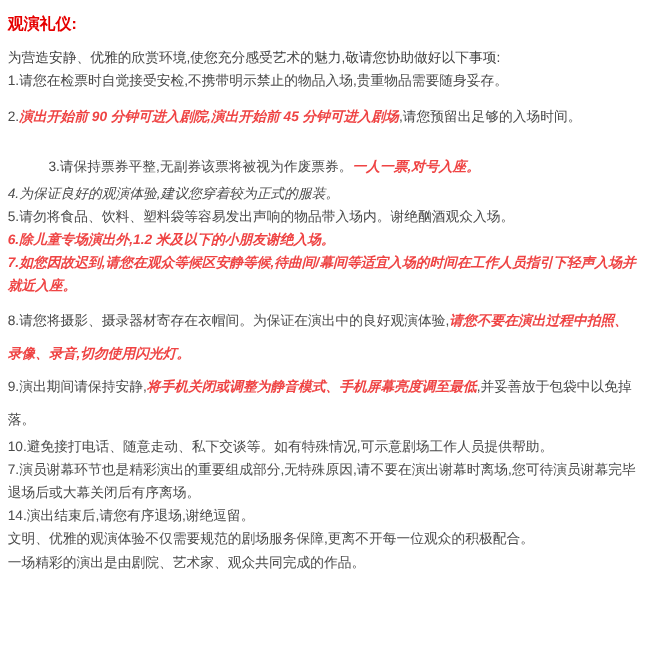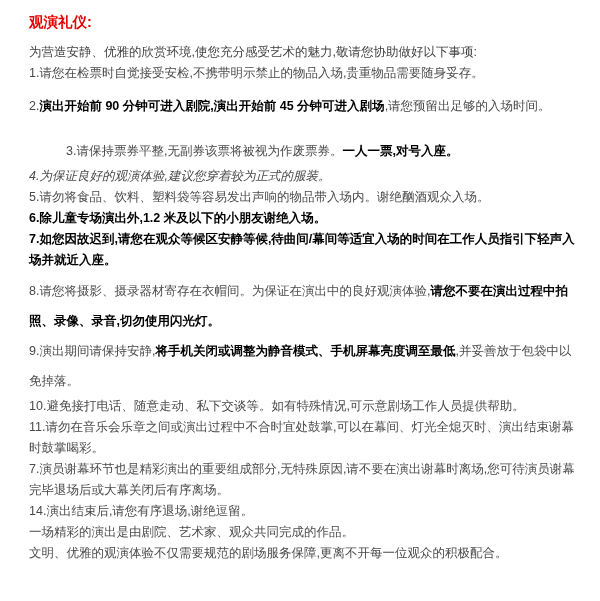--- a/index.html
+++ b/index.html
@@ -9,34 +9,34 @@
     height: 601px;
     background: #ffffff;
     overflow: hidden;
   }
   body {
     font-family: "Liberation Sans", "DejaVu Sans", sans-serif;
     color: #4a4a4a;
     font-size: 12.5px;
   }
   .doc {
-    padding: 12px 22px 0 29px;
+    padding: 12px 22px 0 7px;
   }
   .title {
     color: #e60000;
     font-size: 14.5px;
     font-weight: 700;
     line-height: 20px;
     margin: 0 0 10px 0;
   }
   p {
     margin: 0;
     line-height: 21px;
   }
-  .b { font-weight: 700; color: #000000; }
+  .b { font-weight: 700; color: #ef4444; font-style: italic; }
   .intro { font-weight: 400; color: #424242; }
   .lh30 { line-height: 30px; }
   .mt12 { margin-top: 12px; }
   .mt24 { margin-top: 24px; margin-left: 37px; }
   .mt4  { margin-top: 4px; font-style: italic; }
   .mt5  { margin-top: 5px; }
 </style>
 </head>
 <body>
 
@@ -59,24 +59,23 @@
   <p class="item b"><span>6.除儿童专场演出外,1.2 米及以下的小朋友谢绝入场。</span></p>
 
   <p class="item b"><span>7.如您因故迟到,请您在观众等候区安静等候,待曲间/幕间等适宜入场的时间在工作人员指引下轻声入场并就近入座。</span></p>
 
   <p class="item lh30 mt5"><span>8.请您将摄影、摄录器材寄存在衣帽间。为保证在演出中的良好观演体验,</span><span class="b">请您不要在演出过程中拍照、录像、录音,切勿使用闪光灯。</span></p>
 
   <p class="item lh30"><span>9.演出期间请保持安静,</span><span class="b">将手机关闭或调整为静音模式、手机屏幕亮度调至最低</span><span>,并妥善放于包袋中以免掉落。</span></p>
 
   <p class="item"><span>10.避免接打电话、随意走动、私下交谈等。如有特殊情况,可示意剧场工作人员提供帮助。</span></p>
 
-  <p class="item"><span>11.请勿在音乐会乐章之间或演出过程中不合时宜处鼓掌,可以在幕间、灯光全熄灭时、演出结束谢幕时鼓掌喝彩。</span></p>
 
   <p class="item"><span>7.演员谢幕环节也是精彩演出的重要组成部分,无特殊原因,请不要在演出谢幕时离场,您可待演员谢幕完毕退场后或大幕关闭后有序离场。</span></p>
 
 
   <p class="item"><span>14.演出结束后,请您有序退场,谢绝逗留。</span></p>
 
+  <p class="closing">文明、优雅的观演体验不仅需要规范的剧场服务保障,更离不开每一位观众的积极配合。</p>
+
   <p class="closing">一场精彩的演出是由剧院、艺术家、观众共同完成的作品。</p>
-
-  <p class="closing">文明、优雅的观演体验不仅需要规范的剧场服务保障,更离不开每一位观众的积极配合。</p>
 
 </div>
 
 </body></html>

